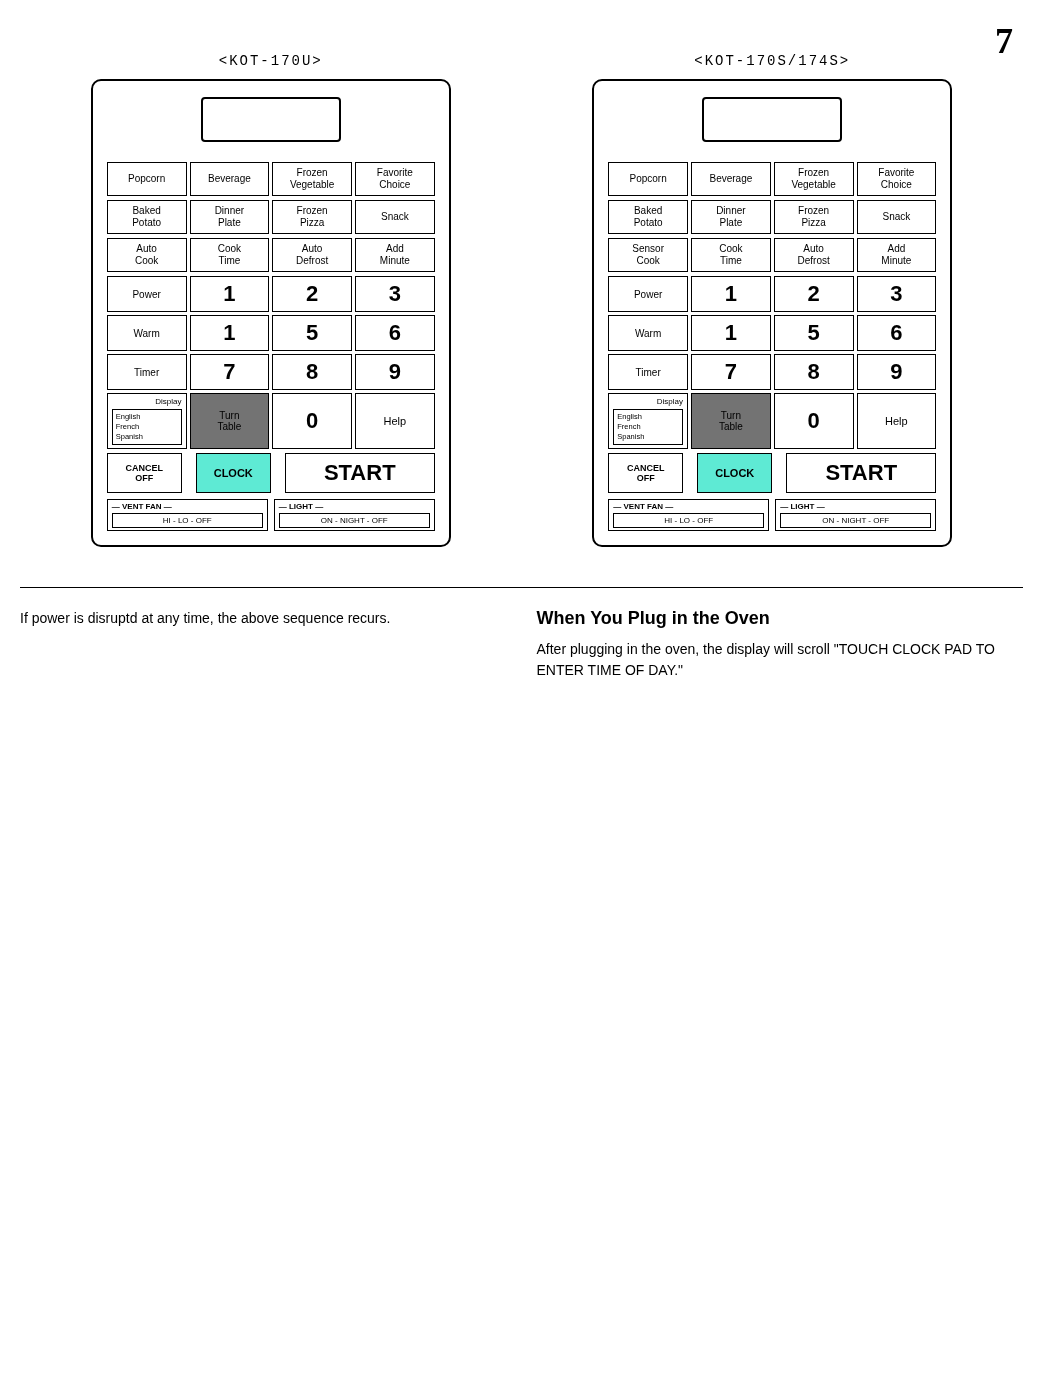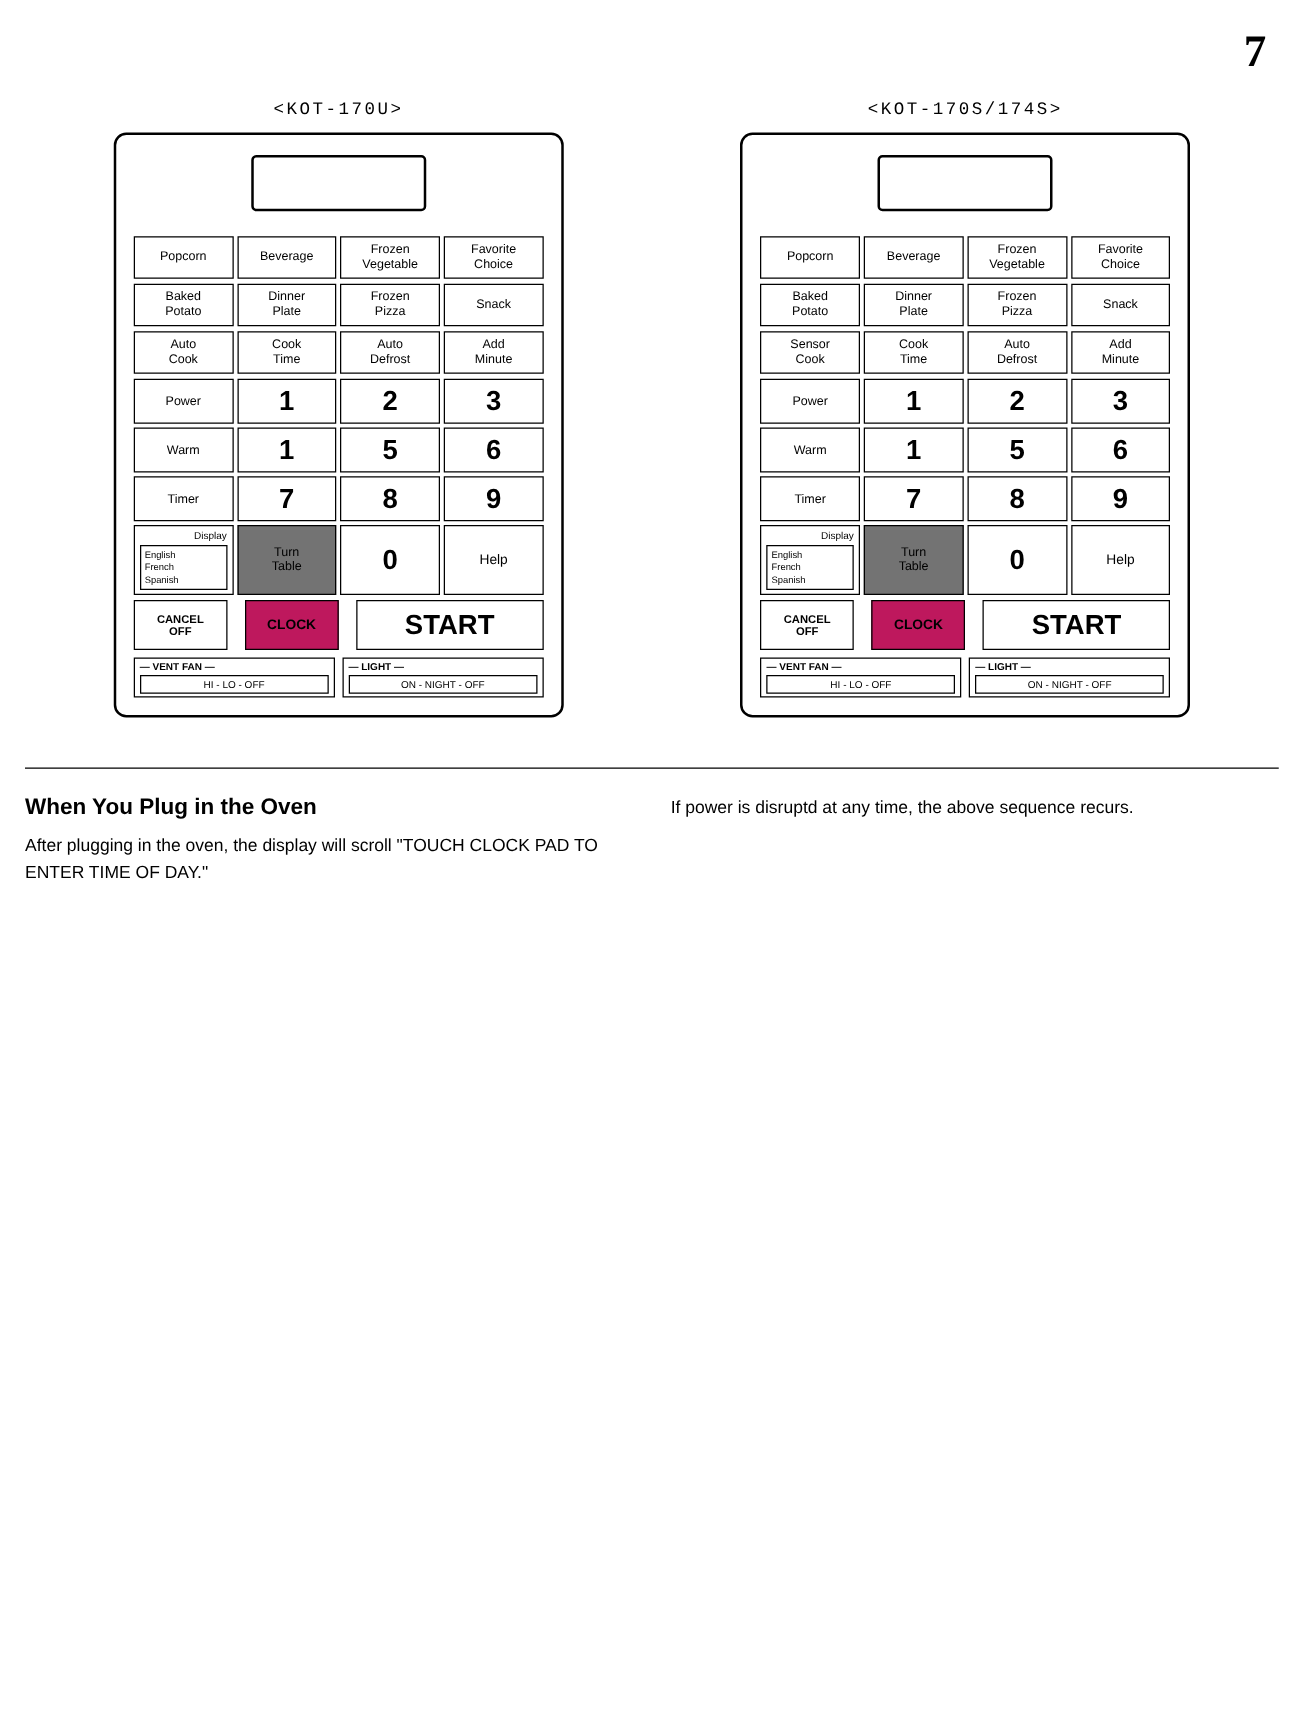--- a/index.html
+++ b/index.html
@@ -15,21 +15,21 @@
       position: absolute;
       top: 20px;
       right: 30px;
       font-size: 36px;
       font-weight: bold;
       font-family: serif;
     }
     .diagrams-row {
       display: flex;
       justify-content: space-around;
-      margin-top: 60px;
+      margin-top: 33px;
       margin-bottom: 40px;
     }
     .diagram-col {
       display: flex;
       flex-direction: column;
       align-items: center;
     }
     .diagram-label {
       font-family: 'Courier New', monospace;
       font-size: 14px;
@@ -171,21 +171,21 @@
       padding: 4px 2px;
       min-height: 40px;
       display: flex;
       flex-direction: column;
       align-items: center;
       justify-content: center;
       cursor: pointer;
     }
     .clock-btn {
       border: 1px solid #000;
-      background: #be185d;
+      background: #5eead4;
       font-size: 11px;
       font-weight: bold;
       text-align: center;
       padding: 12px 2px;
       min-height: 40px;
       display: flex;
       align-items: center;
       justify-content: center;
       cursor: pointer;
     }
@@ -406,19 +406,19 @@
         </div>
       </div>
     </div>
   </div>
 </div>
 
 <hr class="divider">
 
 <div class="text-section">
   <div class="text-col">
+    <p>If power is disruptd at any time, the above sequence recurs.</p>
+  </div>
+  <div class="text-col">
     <h2>When You Plug in the Oven</h2>
     <p>After plugging in the oven, the display will scroll "TOUCH CLOCK PAD TO ENTER TIME OF DAY."</p>
   </div>
-  <div class="text-col">
-    <p>If power is disruptd at any time, the above sequence recurs.</p>
-  </div>
 </div>
 
 </body></html>

